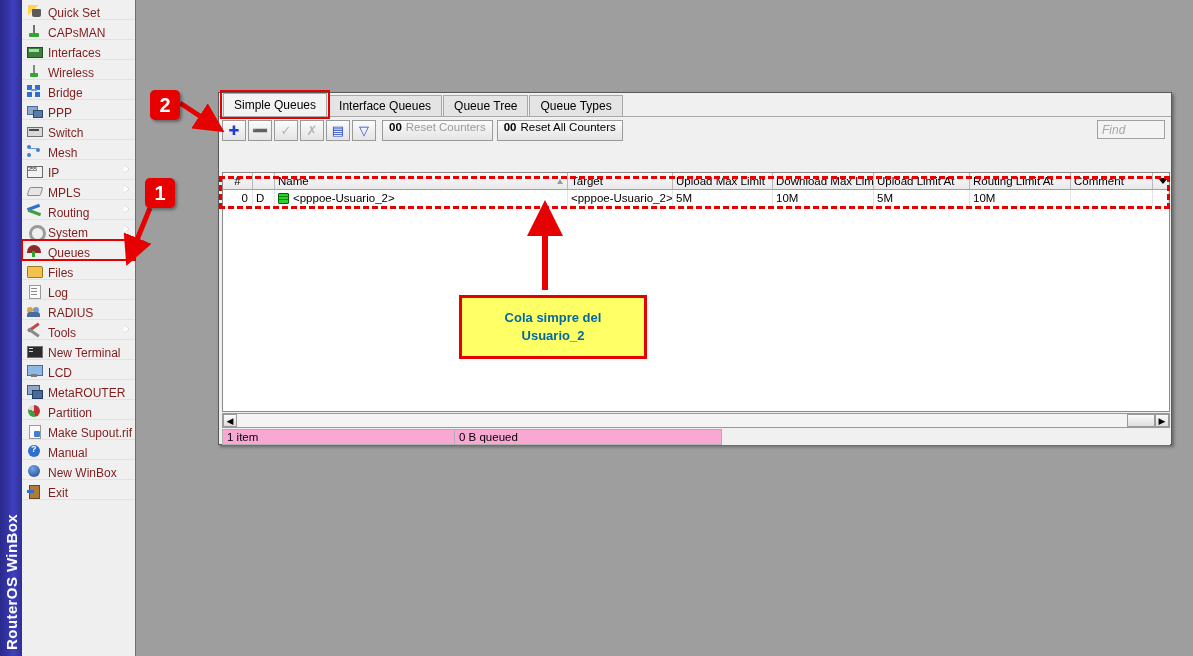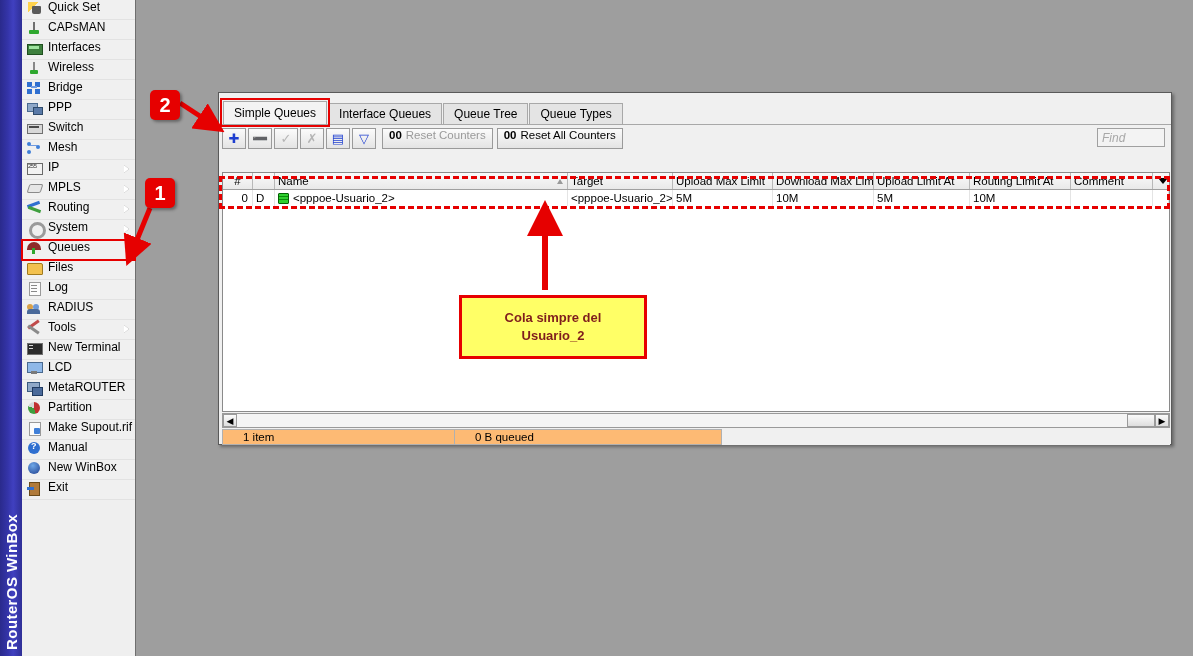--- a/index.html
+++ b/index.html
@@ -32,24 +32,24 @@
 
   
   #sidebar {
     position: absolute; left: 22px; top: 0; width: 114px; height: 656px;
     background: #efefef;
     border-right: 1px solid #6f6f6f;
   }
   .menu-item {
     position: relative;
     height: 20px;
-    display: flex; align-items: flex-start;
+    display: flex; align-items: flex-end;
     padding-left: 4px;
     font-size: 12px;
-    color: #000000;
+    color: #7f1d1d;
     border-bottom: 1px solid #e2e2e2;
     background: #f0f0f0;
     white-space: nowrap;
   }
   .menu-item .mi-icon {
     width: 18px; height: 16px; flex: 0 0 18px;
     margin-right: 4px;
     position: relative;
     display: inline-block;
   }
@@ -142,21 +142,20 @@
   }
   .tb-btn .sq { width:7px;height:6px;border:1px solid #000; }
 
   
   #tabs {
     display: flex; align-items: flex-end;
     height: 24px;
     padding-left: 4px;
     background: #f0f0f0;
     border-bottom: 1px solid #a8a8a8;
-    margin-top: 8px;
   }
   .tab {
     height: 21px;
     padding: 0 10px;
     display: flex; align-items: center;
     font-size: 12px;
     background: #e4e4e4;
     border: 1px solid #a8a8a8;
     border-bottom: none;
     margin-right: 1px;
@@ -299,23 +298,23 @@
   #statusbar {
     position: absolute; left: 3px; top: 336px;
     width: 948px; height: 16px;
     display: flex;
     font-size: 11.5px;
     background: #f0f0f0;
   }
   #statusbar .sb {
     border: 1px solid #b0b0b0;
     border-right: none;
-    padding-left: 20px;
+    padding-left: 4px;
     display:flex;align-items:center;
-    background:#fdba74;
+    background:#f9a8d4;
   }
   #statusbar .sb:last-child { border-right: 1px solid #b0b0b0; }
 
   
   .dashed-box {
     position: absolute;
     border: 3px dashed #e60000;
     pointer-events: none;
     z-index: 20;
   }
@@ -328,21 +327,21 @@
     font-size: 20px; font-weight: bold;
     display:flex;align-items:center;justify-content:center;
     z-index: 30;
     box-shadow: 2px 2px 3px rgba(0,0,0,0.35);
     font-family: "Liberation Sans", sans-serif;
   }
   .callout {
     position: absolute;
     background: #ffff66;
     border: 3px solid #e60000;
-    color: #7f1d1d;
+    color: #0369a1;
     font-weight: bold;
     font-size: 13px;
     text-align: center;
     display:flex;align-items:center;justify-content:center;
     z-index: 25;
     line-height: 1.35;
     font-family: "Liberation Sans", sans-serif;
   }
   svg.anno { position:absolute; left:0; top:0; width:1193px; height:656px; pointer-events:none; z-index:28; }
 </style>

